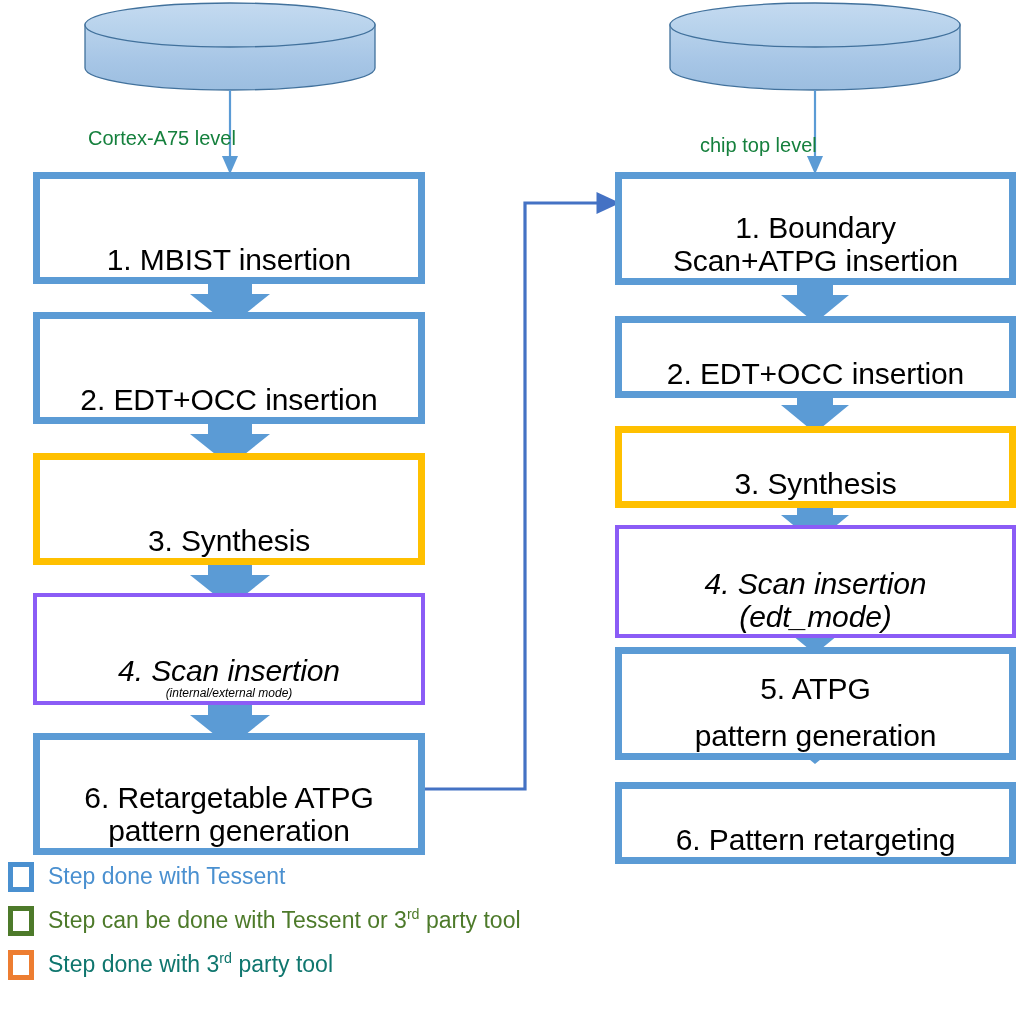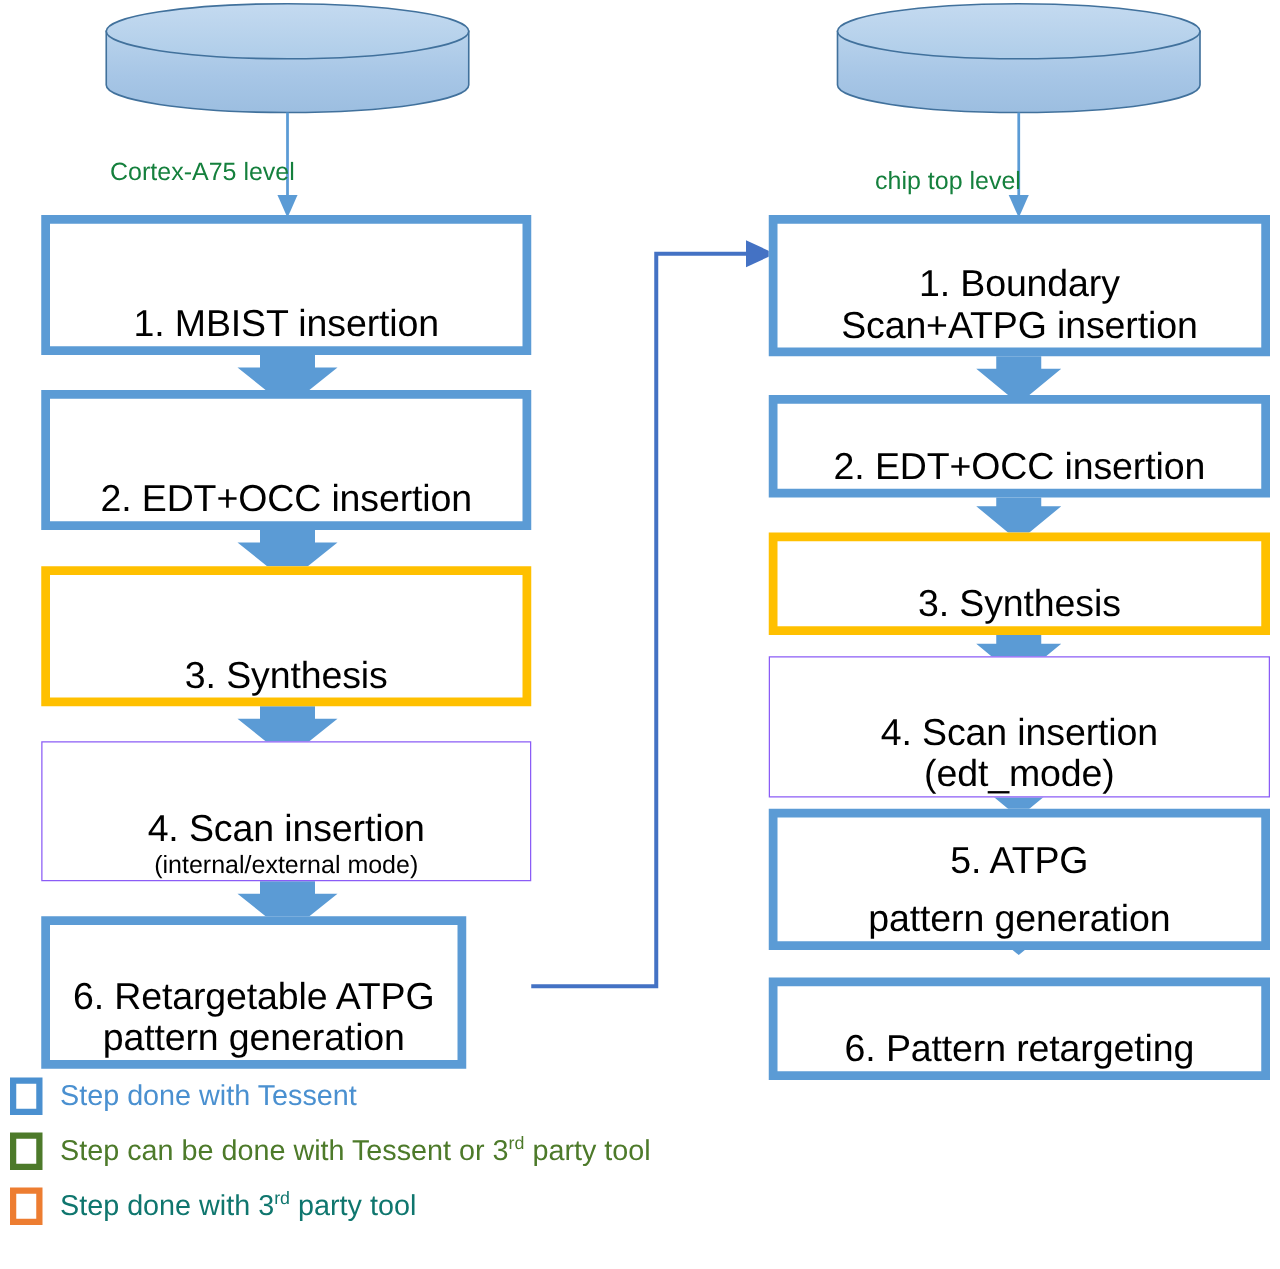--- a/index.html
+++ b/index.html
@@ -41,27 +41,27 @@
     white-space: nowrap;
     letter-spacing: -0.1px;
   }
   .flow-box .line2 {
     font-size: 30px;
     line-height: 1.12;
     white-space: nowrap;
     letter-spacing: -0.1px;
   }
   .flow-box .sub {
-    font-size: 20px;
+    font-size: 12px;
     line-height: 1.15;
     white-space: nowrap;
   }
   .border-blue  { border: 7px solid #5B9BD5; }
   .border-amber { border: 7px solid #FFC000; }
-  .border-green { border: 1px solid #8b5cf6; }
+  .border-green { border: 4px solid #8b5cf6; font-style: italic; }
   .cyl-label {
     position: absolute;
     width: 100%;
     text-align: center;
     font-size: 34px;
     color: #000000;
     pointer-events: none;
   }
 
   
@@ -191,21 +191,21 @@
 
   <div class="flow-box border-amber" style="left:33px; top:453px; width:392px; height:112px;">
     <div class="line1">3. Synthesis</div>
   </div>
 
   <div class="flow-box border-green" style="left:33px; top:593px; width:392px; height:112px;">
     <div class="line1">4. Scan insertion</div>
     <div class="sub">(internal/external mode)</div>
   </div>
 
-  <div class="flow-box border-blue" style="left:33px; top:733px; width:340px; height:122px;">
+  <div class="flow-box border-blue" style="left:33px; top:733px; width:392px; height:122px;">
     <div class="line1">6. Retargetable ATPG</div>
     <div class="line2">pattern generation</div>
   </div>
 
   <div class="flow-box border-blue" style="left:615px; top:172px; width:401px; height:113px;">
     <div class="line1">1. Boundary</div>
     <div class="line2">Scan+ATPG insertion</div>
   </div>
 
   <div class="flow-box border-blue" style="left:615px; top:316px; width:401px; height:82px;">

